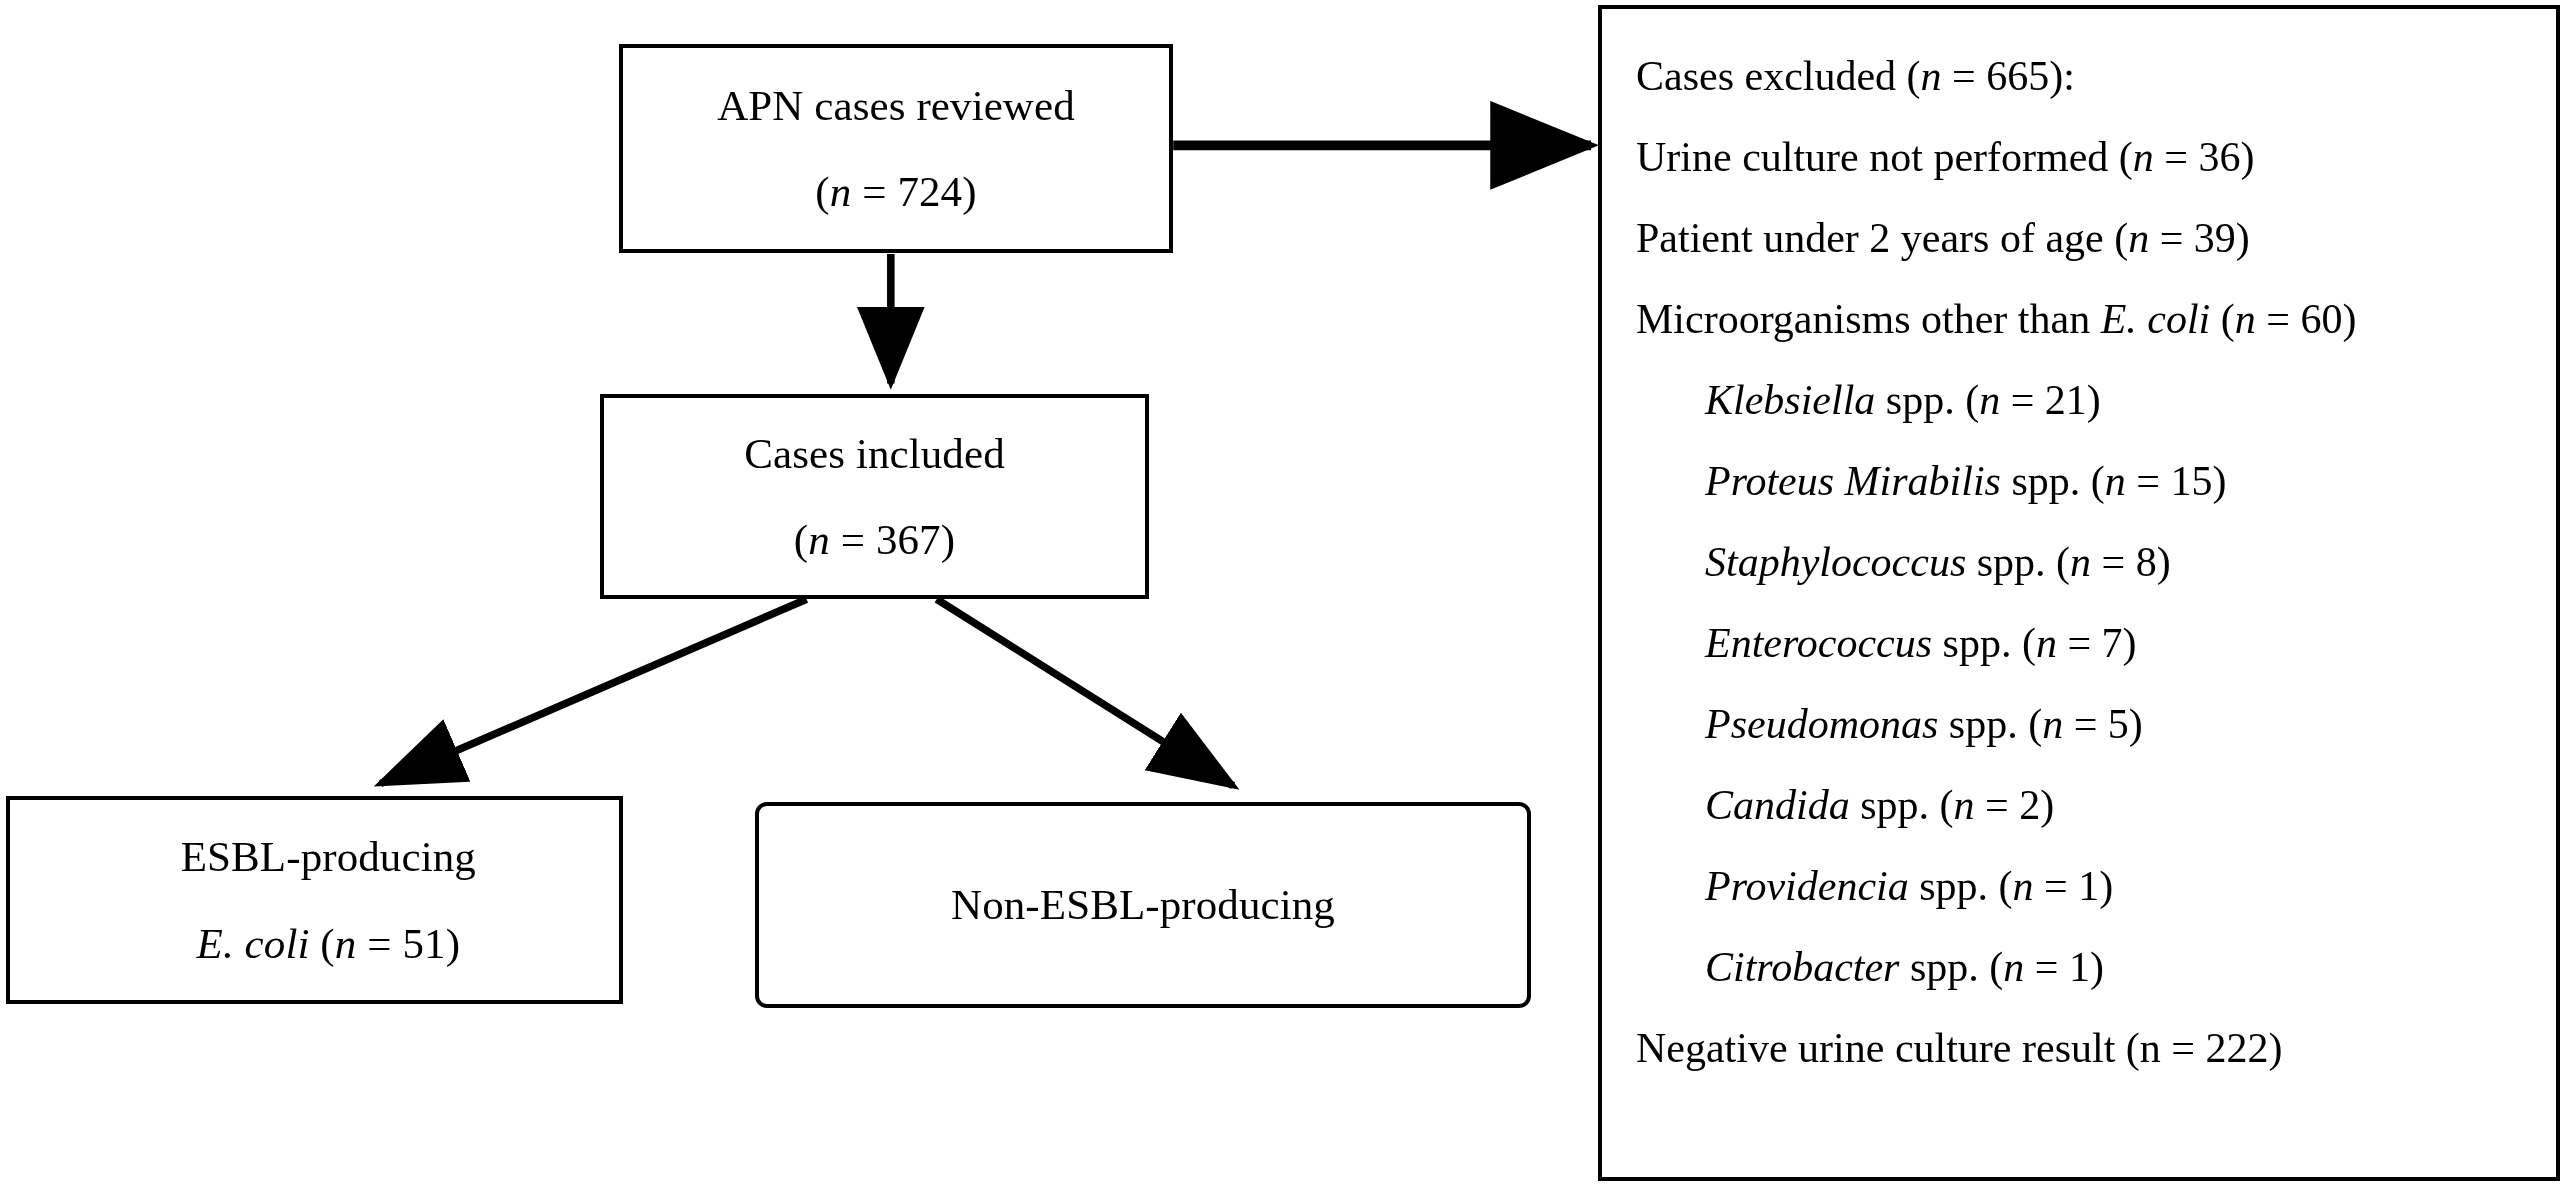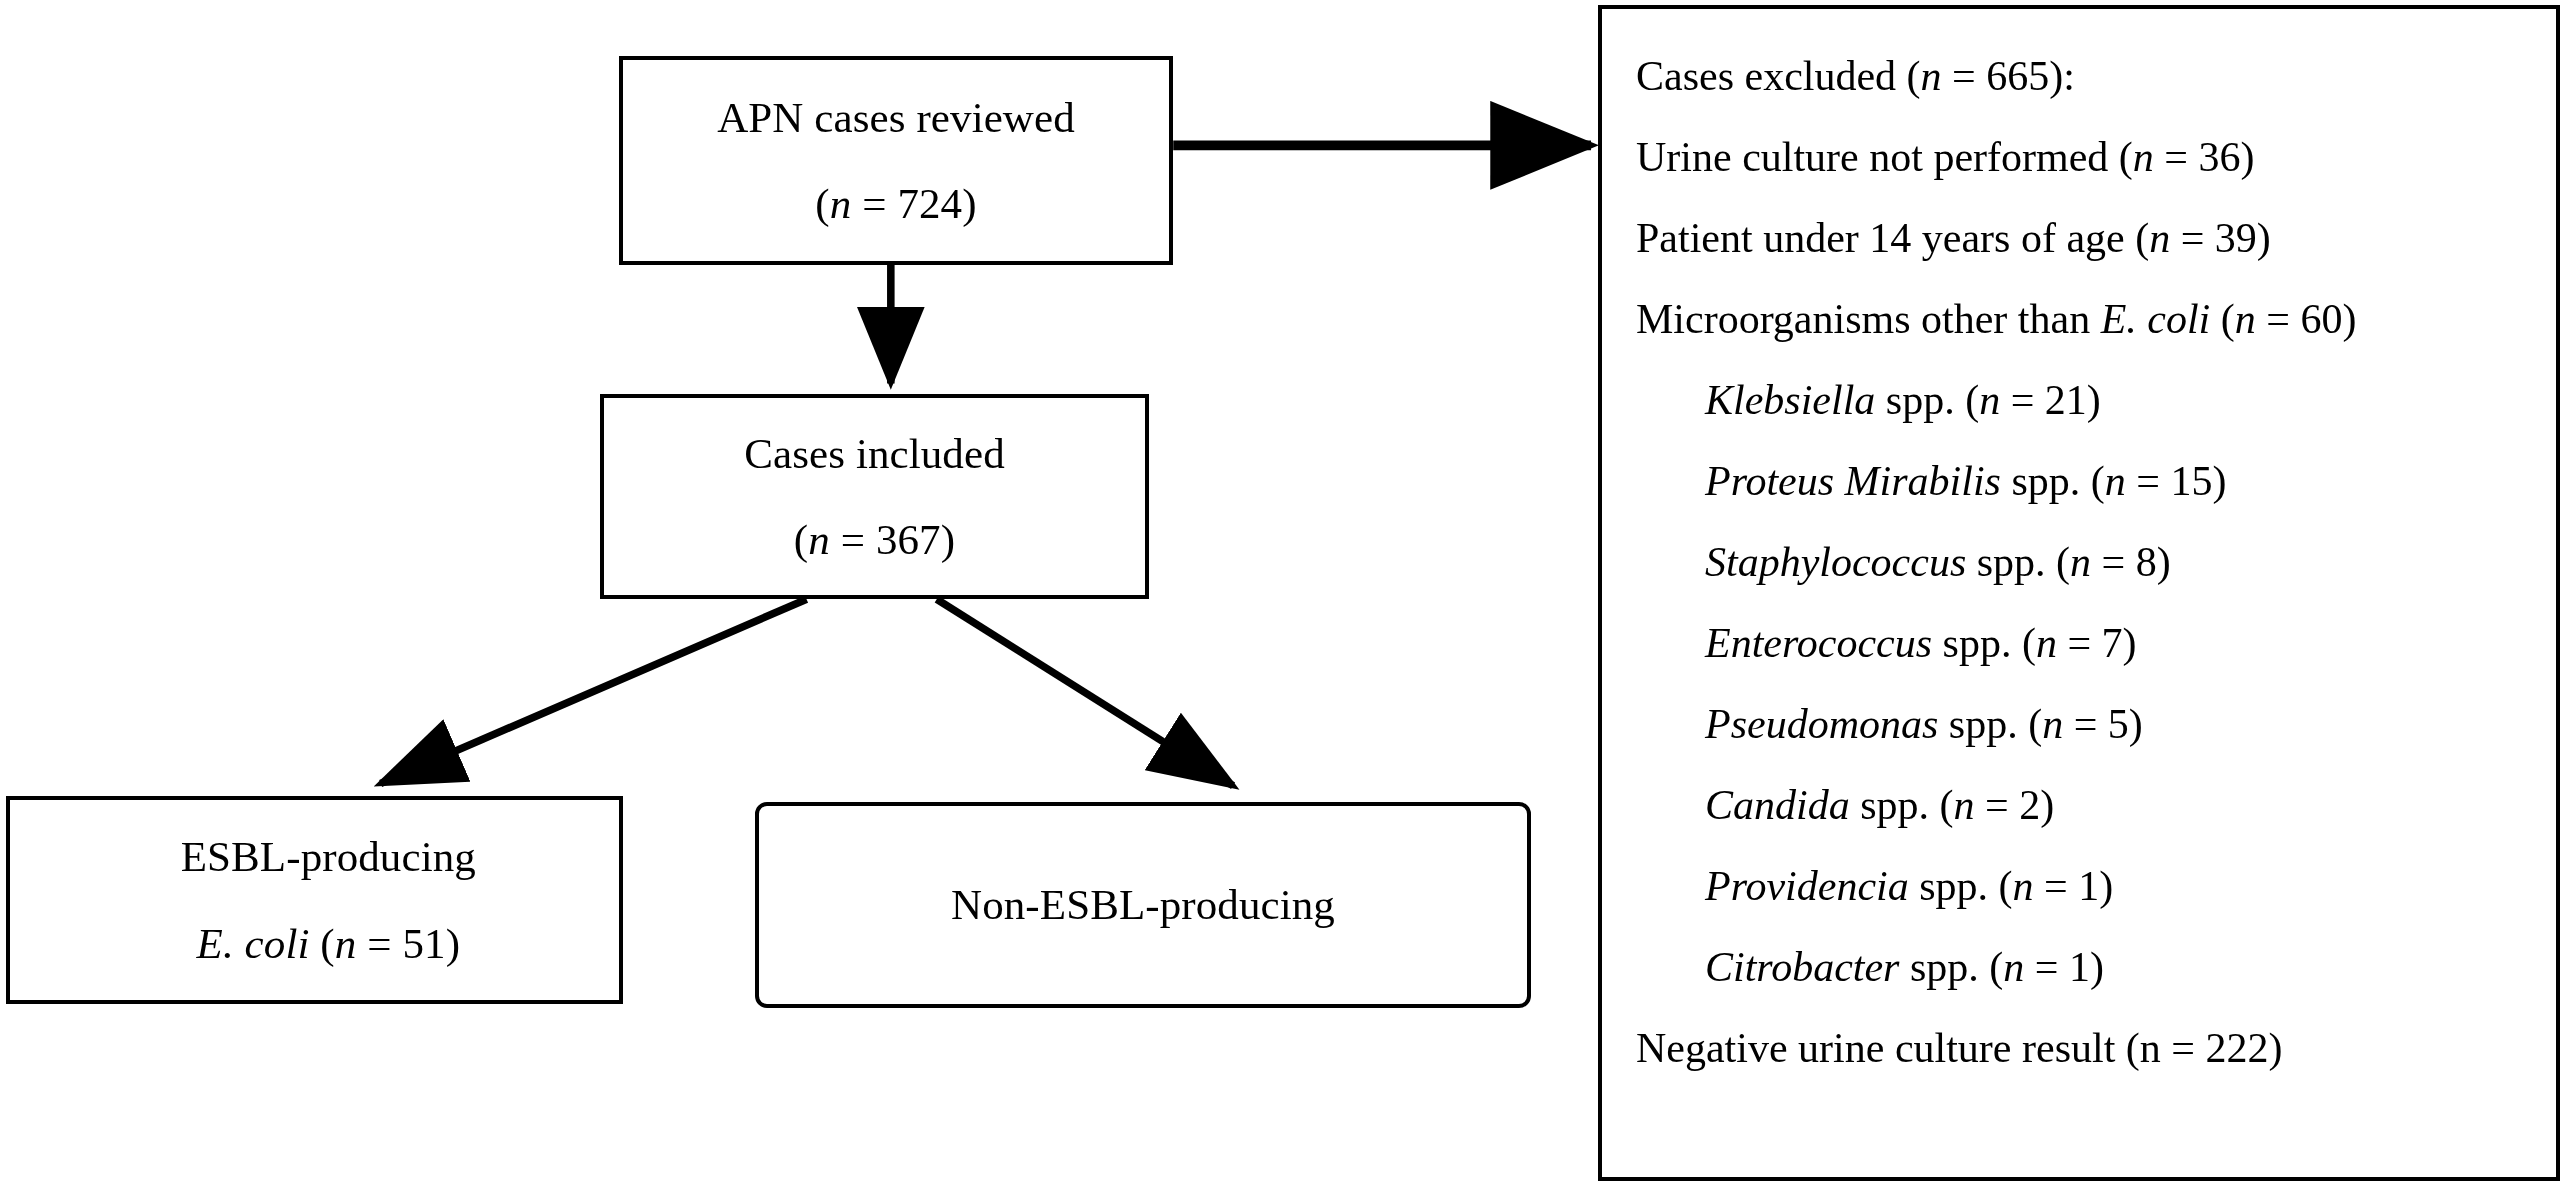--- a/index.html
+++ b/index.html
@@ -31,21 +31,21 @@
   }
   .fc-line {
     font-size: 43px;
     line-height: 1.05;
     white-space: nowrap;
     text-align: center;
     letter-spacing: 0.1px;
   }
   .fc-line.second { margin-top: 41px; }
 
-  #box-apn        { left: 619px; top: 56px;   width: 554px;  height: 209px; }
+  #box-apn        { left: 619px; top: 44px;   width: 554px;  height: 209px; }
   #box-included   { left: 600px; top: 394px;  width: 549px;  height: 205px; }
   #box-esbl       { left: 5.8px;   top: 796px; width: 617px; height: 208px; padding-left: 28px; }
   #box-nonesbl    { left: 755px; top: 802px; width: 776px; height: 206px; border-radius: 12px; }
 
   
   #connectors {
     position: absolute;
     left: 0; top: 0;
     width: 2576px;
     height: 1199px;
@@ -122,21 +122,21 @@
   </div>
 
   <div class="fc-box" id="box-nonesbl">
     <div class="fc-line">Non-ESBL-producing</div>
   </div>
 
   <div id="panel-excluded">
     <div id="panel-list">
         <div class="ex-line"><span>Cases excluded (</span><span class="ital">n</span><span> = </span><span>665</span><span>):</span></div>
         <div class="ex-line"><span>Urine culture not performed (</span><span class="ital">n</span><span> = </span><span>36</span><span>)</span></div>
-        <div class="ex-line"><span>Patient under 14 years of age (</span><span class="ital">n</span><span> = </span><span>39</span><span>)</span></div>
+        <div class="ex-line"><span>Patient under 2 years of age (</span><span class="ital">n</span><span> = </span><span>39</span><span>)</span></div>
         <div class="ex-line"><span>Microorganisms other than </span><span class="ital">E. coli</span><span> (</span><span class="ital">n</span><span> = </span><span>60</span><span>)</span></div>
         <div class="ex-line indent"><span class="ital">Klebsiella</span><span> spp. (</span><span class="ital">n</span><span> = </span><span>21</span><span>)</span></div>
         <div class="ex-line indent"><span class="ital">Proteus Mirabilis</span><span> spp. (</span><span class="ital">n</span><span> = </span><span>15</span><span>)</span></div>
         <div class="ex-line indent"><span class="ital">Staphylococcus</span><span> spp. (</span><span class="ital">n</span><span> = </span><span>8</span><span>)</span></div>
         <div class="ex-line indent"><span class="ital">Enterococcus</span><span> spp. (</span><span class="ital">n</span><span> = </span><span>7</span><span>)</span></div>
         <div class="ex-line indent"><span class="ital">Pseudomonas</span><span> spp. (</span><span class="ital">n</span><span> = </span><span>5</span><span>)</span></div>
         <div class="ex-line indent"><span class="ital">Candida</span><span> spp. (</span><span class="ital">n</span><span> = </span><span>2</span><span>)</span></div>
         <div class="ex-line indent"><span class="ital">Providencia</span><span> spp. (</span><span class="ital">n</span><span> = </span><span>1</span><span>)</span></div>
         <div class="ex-line indent"><span class="ital">Citrobacter</span><span> spp. (</span><span class="ital">n</span><span> = </span><span>1</span><span>)</span></div>
         <div class="ex-line"><span>Negative urine culture result (</span><span>n</span><span> = </span><span>222</span><span>)</span></div>

